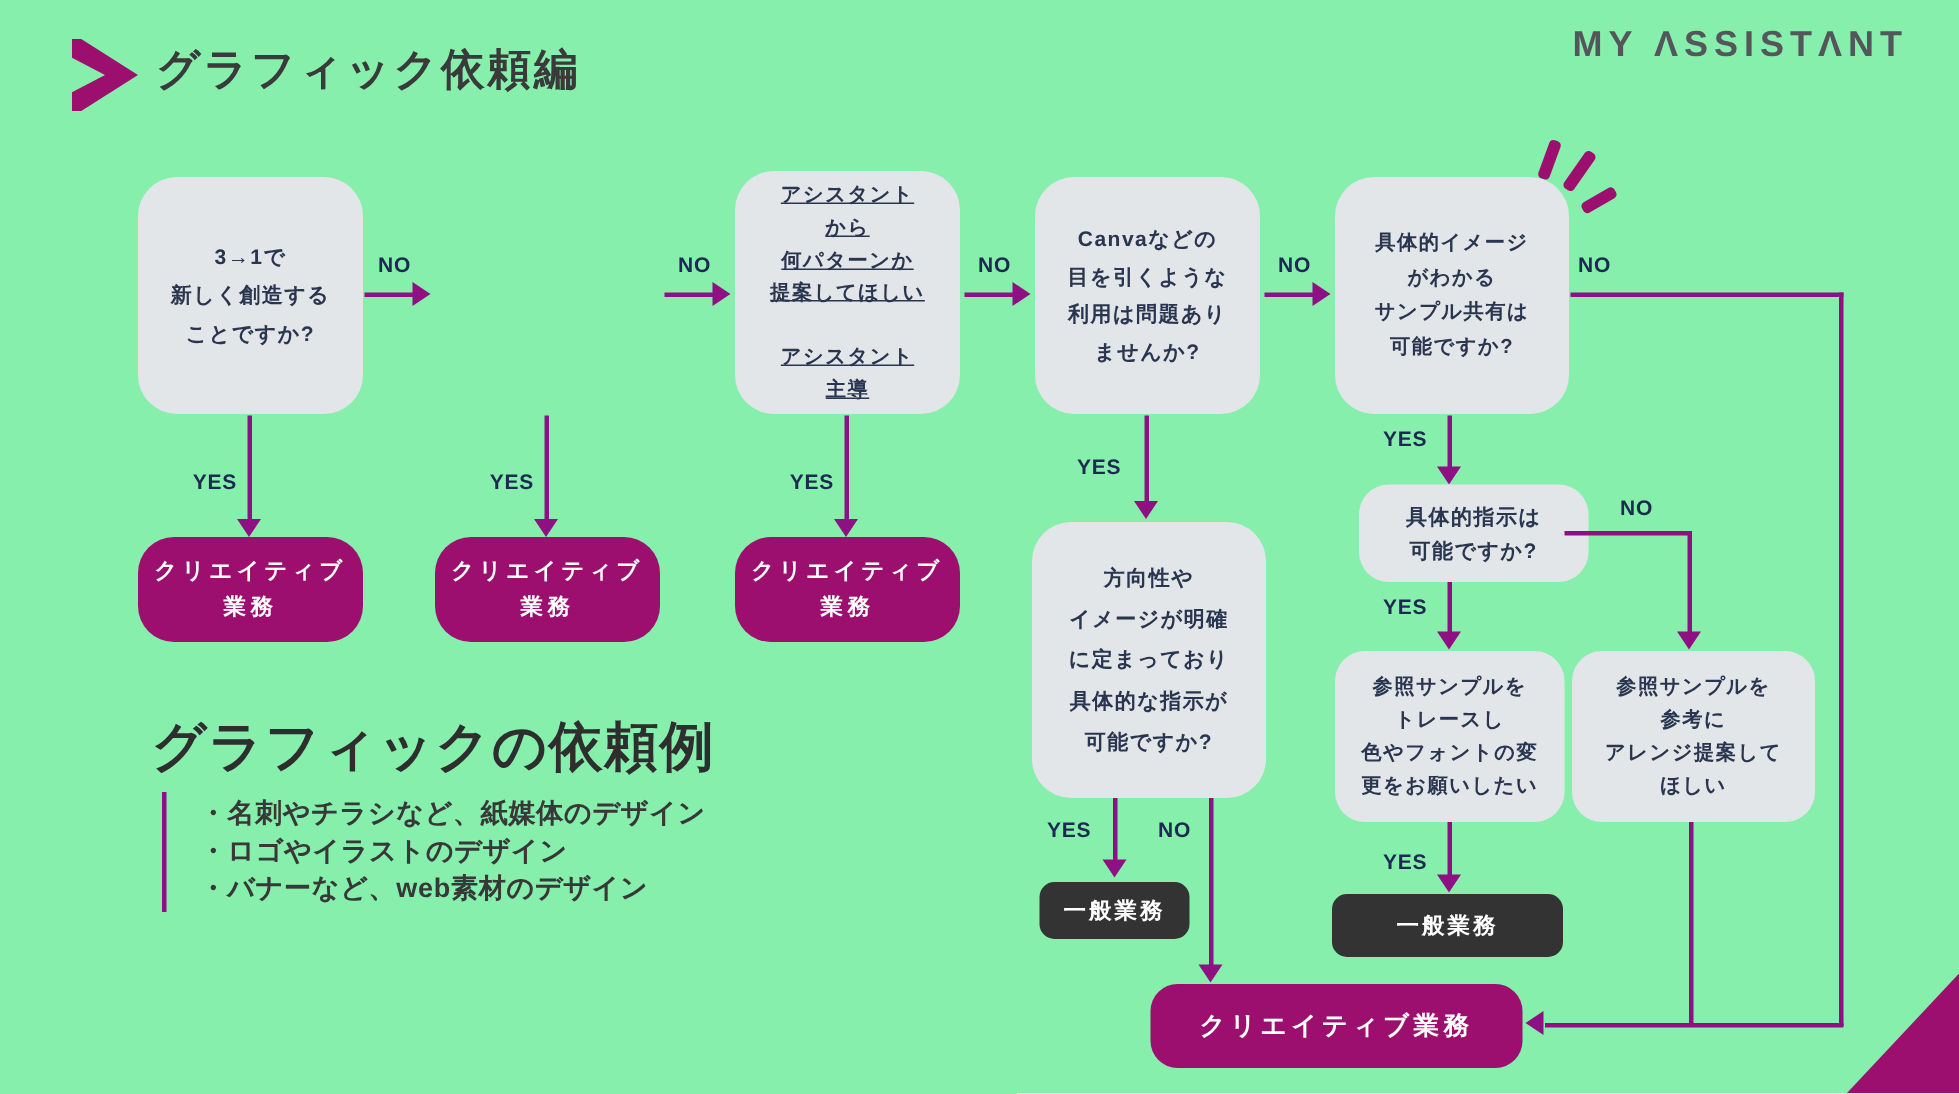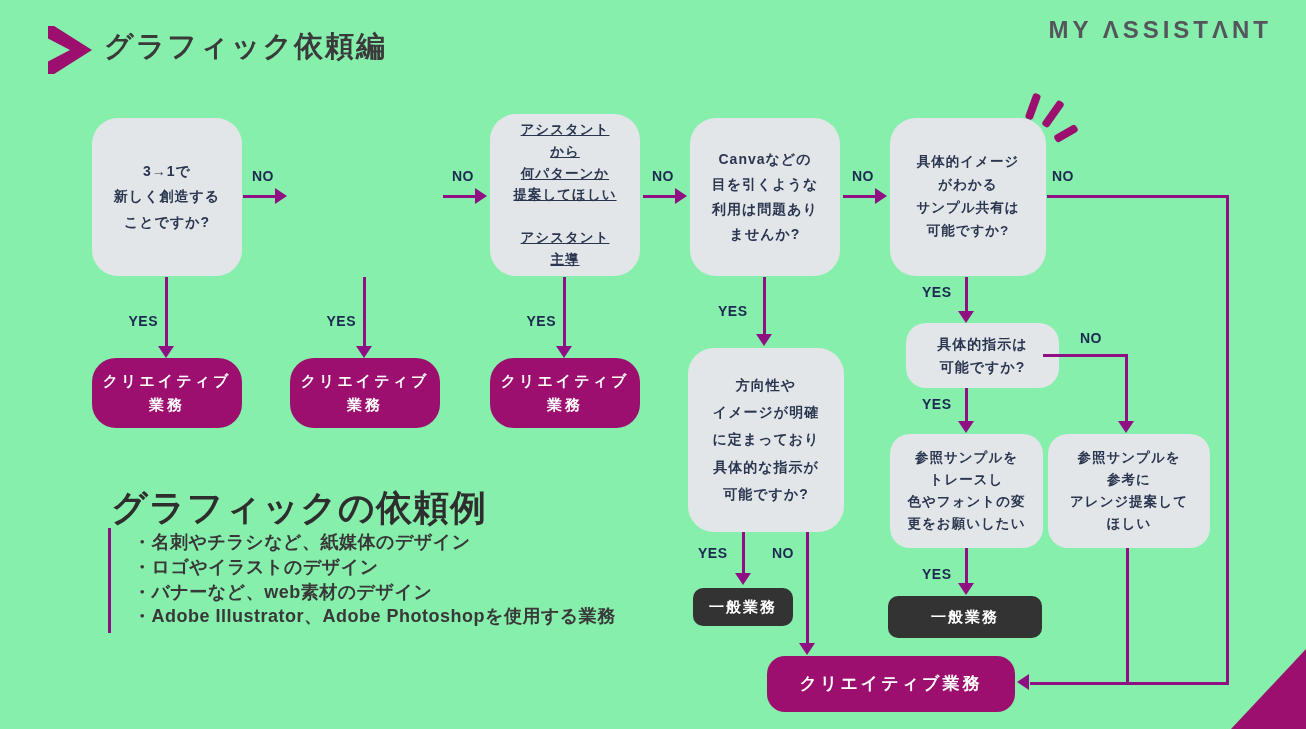--- a/index.html
+++ b/index.html
@@ -182,23 +182,22 @@
 
   <div class="lbl" style="left:922px;top:566px;">YES</div>
   <div class="vline" style="left:965px;top:548px;height:36px;"></div>
   <div class="arr-down" style="left:958px;top:583px;"></div>
   <div class="dark-box" style="left:888px;top:596px;width:154px;height:42px;">一般業務</div>
 
   <div class="vline" style="left:1126px;top:548px;height:136px;"></div>
 
   <div class="magenta-box" style="left:767px;top:656px;width:248px;height:56px;border-radius:18px;font-size:17px;">クリエイティブ業務</div>
 
-  <h2 class="examples-heading" style="margin:18px;">グラフィックの依頼例</h2>
+  <h2 class="examples-heading" style="margin:8px;">グラフィックの依頼例</h2>
   <ul class="examples-list">
     <li>・名刺やチラシなど、紙媒体のデザイン</li>
     <li>・ロゴやイラストのデザイン</li>
     <li>・バナーなど、web素材のデザイン</li>
-    <li>・Adobe Illustrator、Adobe Photoshopを使用する業務</li>
   </ul>
 
   <div class="corner-triangle"></div>
 
 </div>
 
 </body></html>

